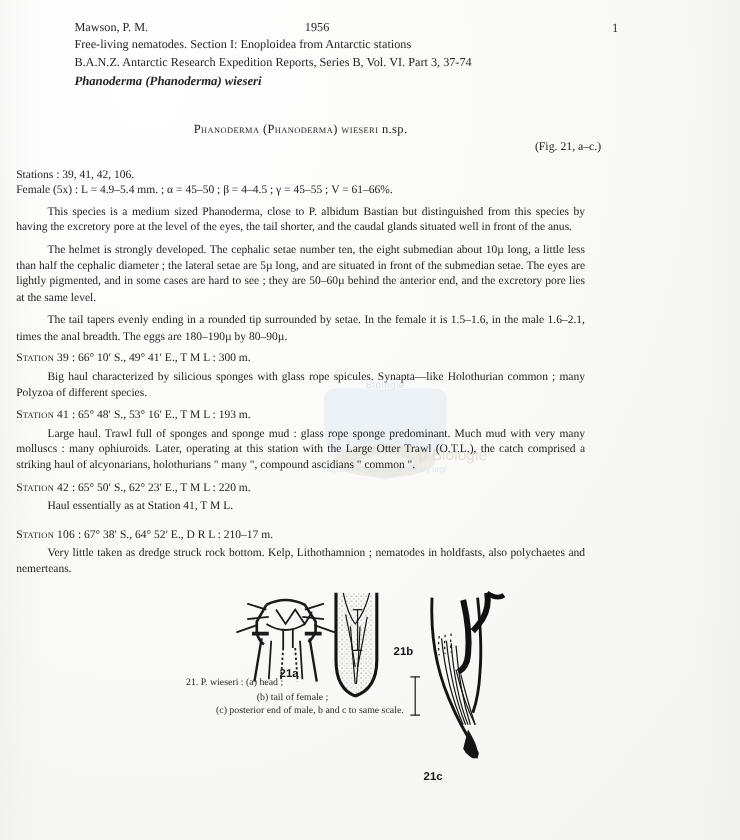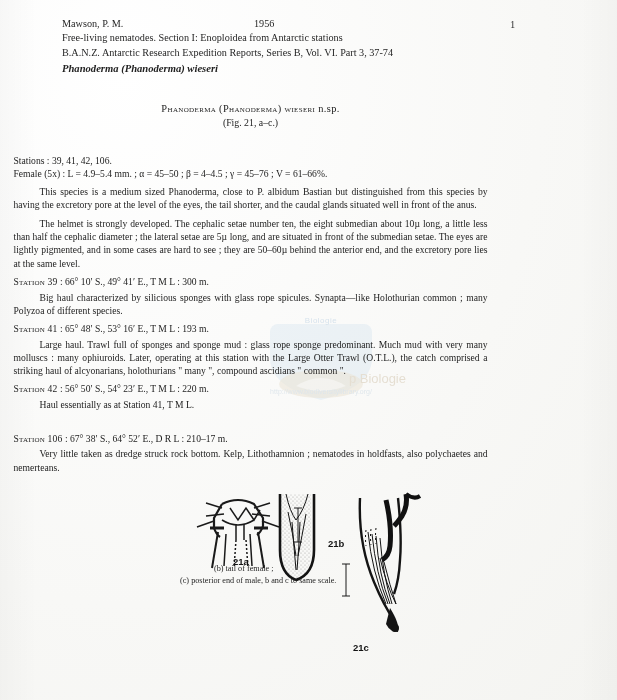--- a/index.html
+++ b/index.html
@@ -113,24 +113,24 @@
   }
   .title {
     text-align: center;
     font-size: 10.4px;
     letter-spacing: .35px;
     color: #1c1c1c;
     margin: 0 0 1px 0;
   }
   .sc { font-variant: small-caps; }
   .figref {
-    text-align: center;
+    text-align: right;
     font-size: 9.8px;
     color: #1c1c1c;
-    margin: 3px 0 26px 0;
+    margin: 3px 0 11px 0;
   }
 
   .col {
     margin: 0 auto;
     width: 474px;
     font-size: 9.6px;
     line-height: 13.3px;
     color: #1c1c1c;
   }
   .line { white-space: nowrap; }
@@ -217,41 +217,42 @@
       <span>n.sp.</span>
     </div>
     <div class="figref">(Fig. 21, a–c.)</div>
 
     <div class="col">
 
       <div class="line">
         <span>Stations :</span>
         <span>39, 41, 42, 106.</span>
       </div>
-      <div class="line">Female (5x) :  L = 4.9–5.4 mm. ;  α = 45–50 ;  β = 4–4.5 ;  γ = 45–76 ;  V = 61–66%.</div>
+      <div class="line">Female (5x) :  L = 4.9–5.4 mm. ;  α = 45–50 ;  β = 4–4.5 ;  γ = 45–55 ;  V = 61–66%.</div>
 
       <p class="para tight" style="margin-top:4px">This species is a medium sized Phanoderma, close to P. albidum Bastian but distinguished from this species by having the excretory pore at the level of the eyes, the tail shorter, and the caudal glands situated well in front of the anus.</p>
       <p class="para tight">The helmet is strongly developed.  The cephalic setae number ten, the eight submedian about 10µ long, a little less than half the cephalic diameter ; the lateral setae are 5µ long, and are situated in front of the submedian setae.  The eyes are lightly pigmented, and in some cases are hard to see ; they are 50–60µ behind the anterior end, and the excretory pore lies at the same level.</p>
+      <p class="para tight">The tail tapers evenly ending in a rounded tip surrounded by setae.  In the female it is 1.5–1.6, in the male 1.6–2.1, times the anal breadth.  The eggs are 180–190µ by 80–90µ.</p>
 
       <div class="stationline">
         <span class="sc">Station 39</span><span> : </span><span>66° 10′ S., 49° 41′ E., T M L : 300 m.</span>
       </div>
       <p class="para" style="margin-top:2px">Big haul characterized by silicious sponges with glass rope spicules.  Synapta—like Holothurian common ; many Polyzoa of different species.</p>
 
       <div class="stationline">
         <span class="sc">Station 41</span><span> : </span><span>65° 48′ S., 53° 16′ E., T M L : 193 m.</span>
       </div>
       <p class="para" style="margin-top:2px">Large haul.  Trawl full of sponges and sponge mud : glass rope sponge predominant.  Much mud with very many molluscs : many ophiuroids.  Later, operating at this station with the Large Otter Trawl (O.T.L.), the catch comprised a striking haul of alcyonarians, holothurians " many ", compound ascidians " common ".</p>
 
       <div class="stationline">
-        <span class="sc">Station 42</span><span> : </span><span>56° 50′ S., 54° 23′ E., T M L : 220 m.</span>
+        <span class="sc">Station 42</span><span> : </span><span>65° 50′ S., 62° 23′ E., T M L : 220 m.</span>
       </div>
       <p class="para" style="margin-top:2px">Haul essentially as at Station 41, T M L.</p>
 
-      <div class="stationline" style="margin-top:21px">
+      <div class="stationline" style="margin-top:11px">
         <span class="sc">Station 106</span><span> : </span><span>67° 38′ S., 64° 52′ E., D R L : 210–17 m.</span>
       </div>
       <p class="para" style="margin-top:2px">Very little taken as dredge struck rock bottom.  Kelp, Lithothamnion ; nematodes in holdfasts, also polychaetes and nemerteans.</p>
 
     </div>
   </div>
 
   <div class="figure">
 
     <svg width="130" height="80" viewBox="0 0 130 80" style="position:absolute;left:178px;top:2px;">
@@ -328,19 +329,20 @@
       </g>
       <path d="M36 116 q10 16 8 24 q-8 0 -12 -8 z" fill="#141414"></path>
       <circle cx="41" cy="136" r="3.2" fill="none" stroke="#141414" stroke-width="1.6"></circle>
     </svg>
 
     <div class="lbl lbl-a" style="position:absolute;left:233px;top:64px;">21a</div>
     <div class="lbl lbl-b" style="position:absolute;left:328px;top:46px;">21b</div>
     <div class="lbl lbl-c" style="position:absolute;left:353px;top:150px;">21c</div>
 
     <div class="fig-caption">
+      <div>21. P. wieseri :  (a) head ;</div>
       <div class="l2">(b) tail of female ;</div>
       <div class="l3">(c) posterior end of male, b and c to same scale.</div>
     </div>
 
   </div>
 
 </div>
 
 </body></html>

